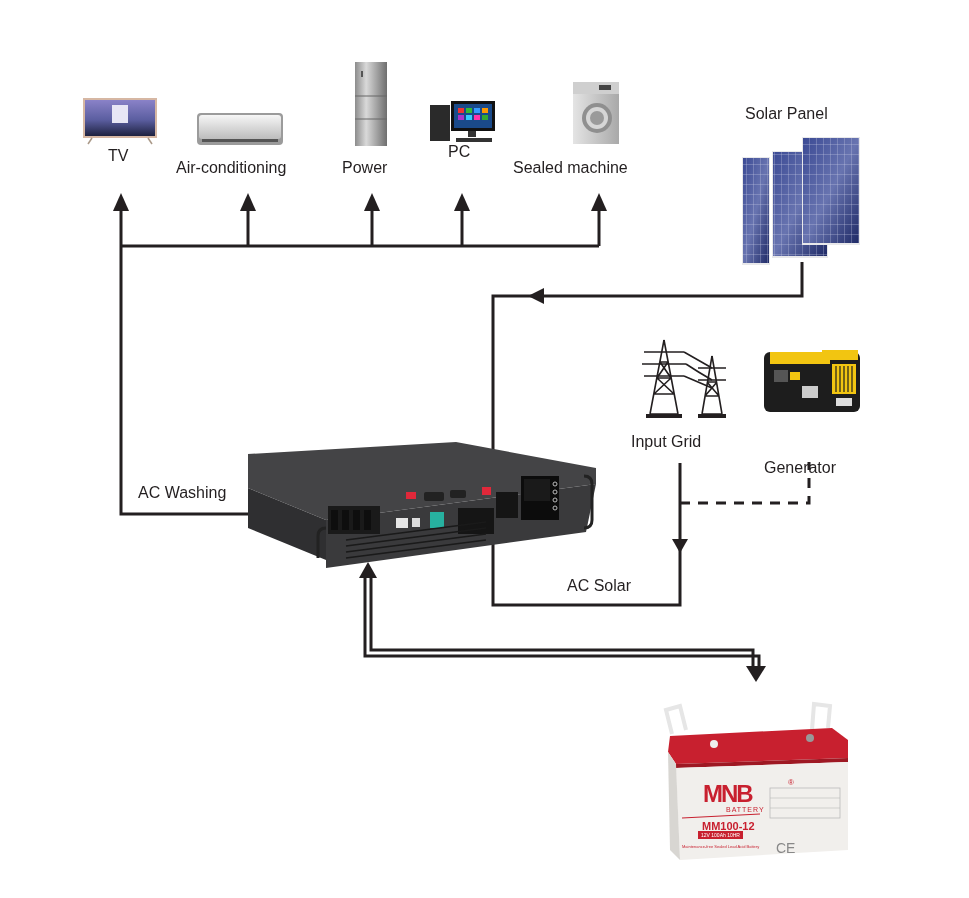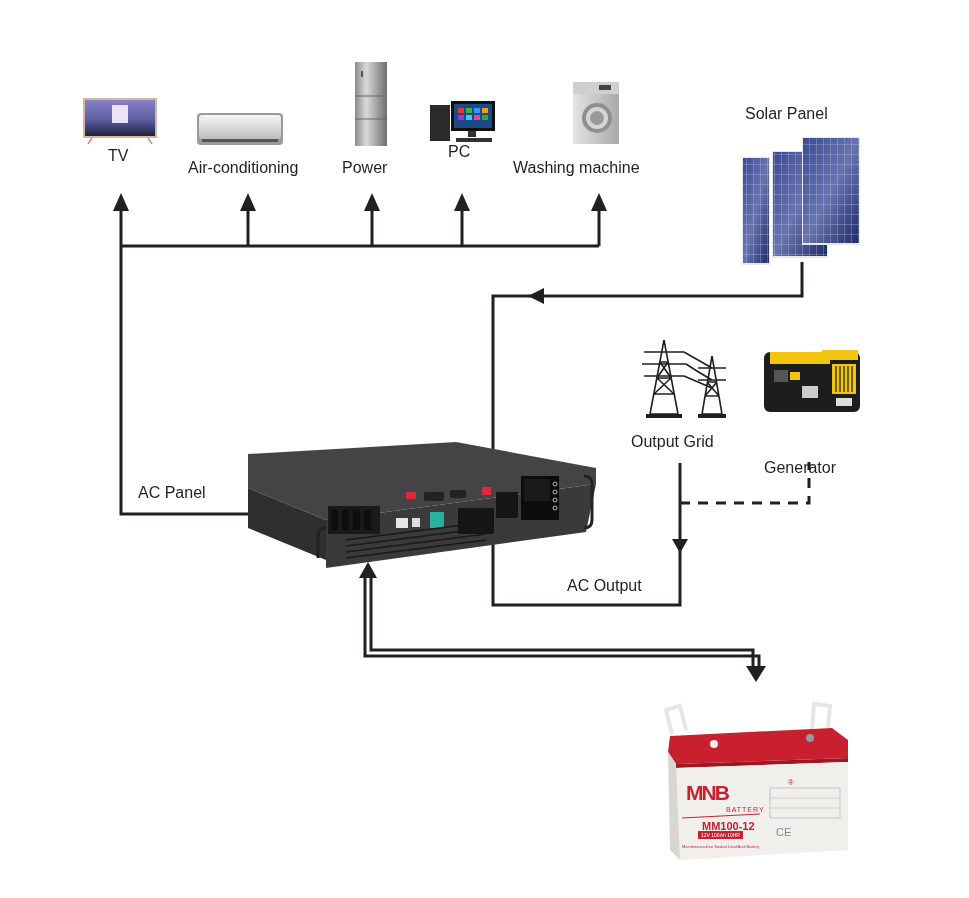--- a/index.html
+++ b/index.html
@@ -114,24 +114,24 @@
     </defs>
   <rect x="2" y="2" width="46" height="62" fill="url(#wmg)"></rect>
   <rect x="2" y="2" width="46" height="12" fill="#cfcfcf"></rect>
   <rect x="28" y="5" width="12" height="5" fill="#444"></rect>
   <circle cx="26" cy="38" r="15" fill="#8f8f8f"></circle>
   <circle cx="26" cy="38" r="11" fill="#d6d6d6"></circle>
   <circle cx="26" cy="38" r="7" fill="#9a9a9a"></circle>
 </svg>
 
 <div class="lbl" style="left:108px;top:148px">TV</div>
-<div class="lbl" style="left:188px;top:160px">Air-conditioning</div>
+<div class="lbl" style="left:176px;top:160px">Air-conditioning</div>
 <div class="lbl" style="left:342px;top:160px">Power</div>
 <div class="lbl" style="left:448px;top:144px">PC</div>
-<div class="lbl" style="left:513px;top:160px">Washing machine</div>
+<div class="lbl" style="left:513px;top:160px">Sealed machine</div>
 
 <div class="lbl" style="left:745px;top:106px">Solar Panel</div>
 <svg class="dev" style="left:740px;top:135px" width="122" height="132">
   <defs>
     <linearGradient id="spg" x1="0" y1="0" x2="1" y2="1">
         <stop offset="0" stop-color="#3b4a94"></stop>
         <stop offset=".5" stop-color="#6874b0"></stop>
         <stop offset="1" stop-color="#1f2a66"></stop>
       </linearGradient>
     <pattern id="spgrid" width="7" height="10" patternUnits="userSpaceOnUse">
@@ -159,21 +159,21 @@
   <g stroke="#231f20" stroke-width="1.6" fill="none">
     <path d="M24,2 L10,76 M24,2 L38,76 M10,76 L38,76 M14,56 L34,56 M17,40 L31,40 M20,24 L28,24 M14,56 L31,40 L20,24 M34,56 L17,40 L28,24"></path>
     <path d="M4,14 H44 M2,26 H46 M4,38 H44"></path>
     <path d="M72,18 L62,76 M72,18 L82,76 M62,76 L82,76 M65,58 L79,58 M67,44 L77,44 M65,58 L77,44 M79,58 L67,44"></path>
     <path d="M58,30 H86 M58,42 H86"></path>
     <path d="M44,14 Q58,22 72,30 M46,26 Q58,34 72,42 M44,38 Q58,44 72,50"></path>
   </g>
   <rect x="6" y="76" width="36" height="4" fill="#231f20"></rect>
     <rect x="58" y="76" width="28" height="4" fill="#231f20"></rect>
 </svg>
-<div class="lbl" style="left:631px;top:434px">Output Grid</div>
+<div class="lbl" style="left:631px;top:434px">Input Grid</div>
 
 <svg class="dev" style="left:762px;top:346px" width="100" height="72">
   <rect x="2" y="6" width="96" height="60" rx="6" fill="#1d1d1d"></rect>
   <rect x="8" y="6" width="60" height="12" fill="#f2c511"></rect>
   <rect x="60" y="4" width="36" height="10" fill="#f2c511"></rect>
   <rect x="70" y="18" width="24" height="30" fill="#f2c511"></rect>
   <g stroke="#1d1d1d" stroke-width="1.2">
       <line x1="74" y1="20" x2="74" y2="46"></line>
       <line x1="78" y1="20" x2="78" y2="46"></line>
       <line x1="82" y1="20" x2="82" y2="46"></line>
@@ -218,38 +218,38 @@
   <g stroke="#1a1a1a" stroke-width="1.5">
       <line x1="100" y1="100" x2="240" y2="82"></line>
       <line x1="100" y1="106" x2="240" y2="88"></line>
       <line x1="100" y1="112" x2="240" y2="94"></line>
       <line x1="100" y1="118" x2="240" y2="100"></line>
     </g>
   <path d="M338,36 Q346,36 346,44 L346,80 Q346,88 338,88" stroke="#222" stroke-width="3" fill="none"></path>
   <path d="M80,88 Q72,88 72,96 L72,118" stroke="#222" stroke-width="3" fill="none"></path>
 </svg>
 
-<div class="lbl" style="left:138px;top:485px">AC Panel</div>
-<div class="lbl" style="left:567px;top:578px">AC Output</div>
+<div class="lbl" style="left:138px;top:485px">AC Washing</div>
+<div class="lbl" style="left:567px;top:578px">AC Solar</div>
 
 <div class="dev" style="left:652px;top:700px;width:200px;height:162px">
   <svg width="200" height="162" style="position:absolute;left:0;top:0">
     <path d="M20,34 L14,10 L28,6 L34,30" stroke="#e6e6e6" stroke-width="4" fill="none"></path>
     <path d="M160,30 L162,4 L178,6 L176,28" stroke="#e6e6e6" stroke-width="4" fill="none"></path>
     <polygon points="18,36 180,28 196,40 196,58 24,64 16,52" fill="#c8202f"></polygon>
     <polygon points="24,64 196,58 196,62 24,68" fill="#9e1823"></polygon>
     <polygon points="24,68 196,62 196,150 28,160" fill="#f1efec"></polygon>
     <polygon points="16,52 24,64 28,160 18,150" fill="#d8d6d2"></polygon>
     <circle cx="62" cy="44" r="4" fill="#eee"></circle>
       <circle cx="158" cy="38" r="4" fill="#999"></circle>
     <rect x="118" y="88" width="70" height="30" fill="none" stroke="#bbb" stroke-width=".8"></rect>
     <line x1="118" y1="98" x2="188" y2="98" stroke="#bbb" stroke-width=".6"></line>
       <line x1="118" y1="108" x2="188" y2="108" stroke="#bbb" stroke-width=".6"></line>
     <line x1="30" y1="118" x2="108" y2="114" stroke="#c8202f" stroke-width="1"></line>
   </svg>
-  <div style="position:absolute;left:34px;top:82px;font-size:21px;font-weight:bold;color:#c8202f;letter-spacing:-2px;line-height:1">MNB</div>
+  <div style="position:absolute;left:51px;top:82px;font-size:24px;font-weight:bold;color:#c8202f;letter-spacing:-2px;line-height:1">MNB</div>
   <div style="position:absolute;left:136px;top:78px;font-size:8px;color:#c8202f">®</div>
   <div style="position:absolute;left:74px;top:106px;font-size:7px;color:#c8202f;letter-spacing:1px">BATTERY</div>
   <div style="position:absolute;left:50px;top:120px;font-size:11px;font-weight:bold;color:#c8202f">MM100-12</div>
   <div style="position:absolute;left:46px;top:131px;font-size:5px;color:#fff;background:#c8202f;padding:1px 3px">12V 100Ah 10HR</div>
   <div style="position:absolute;left:30px;top:144px;font-size:4px;color:#c8202f;white-space:nowrap">Maintenance-free Sealed Lead Acid Battery</div>
-  <div style="position:absolute;left:124px;top:126px;font-size:11px;color:#888">CE</div>
+  <div style="position:absolute;left:124px;top:140px;font-size:14px;color:#888">CE</div>
 </div>
 
 </body></html>

